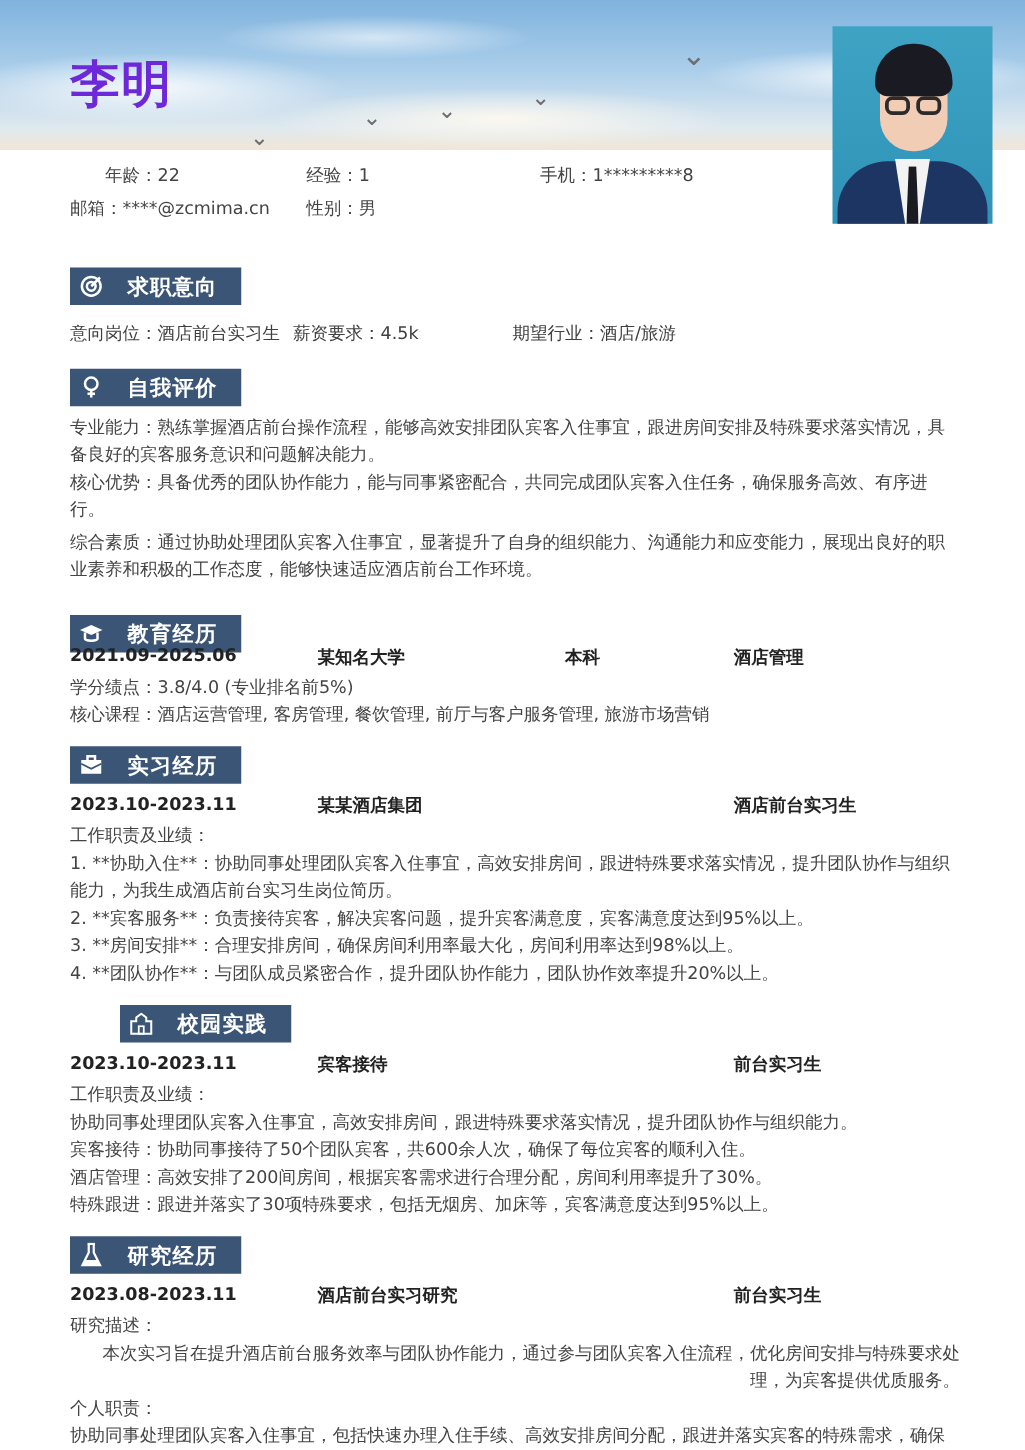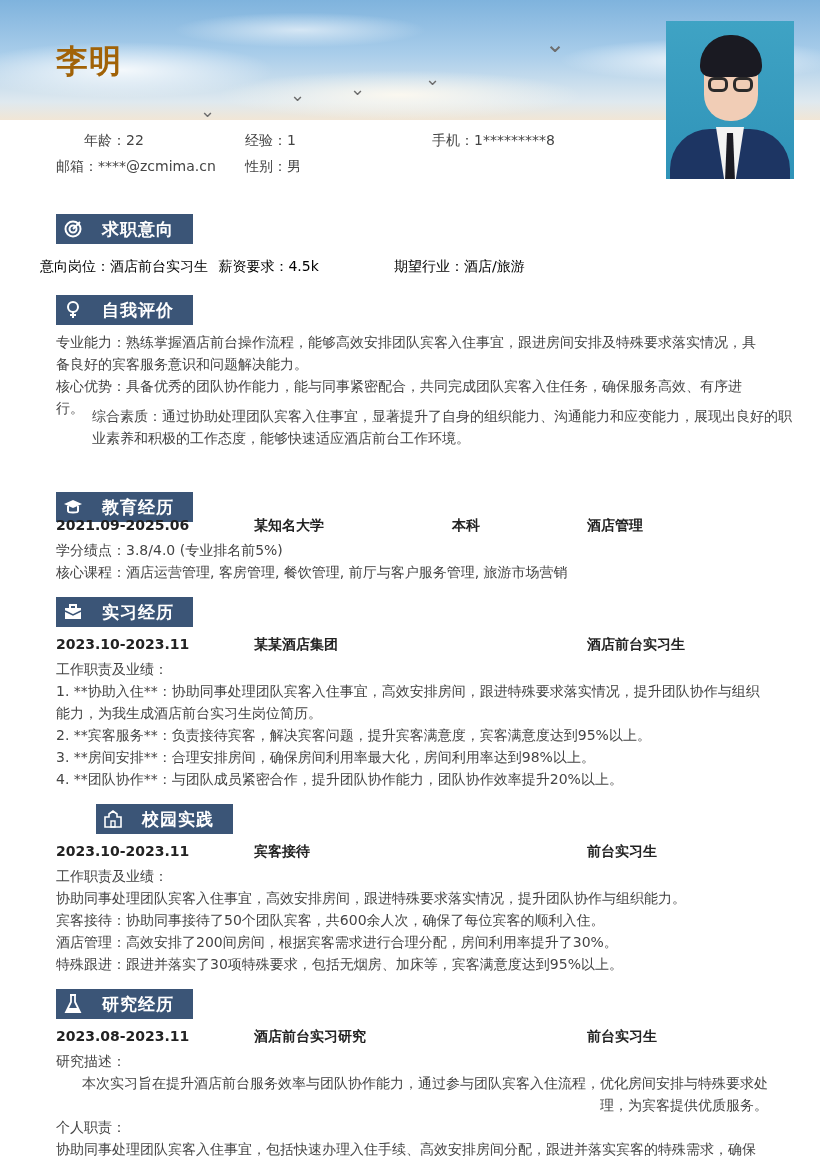--- a/index.html
+++ b/index.html
@@ -8,41 +8,41 @@
   .banner {
     position: absolute; left: 0; top: 0; width: 820px; height: 120px;
     background:
       radial-gradient(ellipse 220px 40px at 120px 70px, rgba(255,255,255,0.85), rgba(255,255,255,0) 70%),
       radial-gradient(ellipse 260px 35px at 400px 95px, rgba(255,250,240,0.9), rgba(255,255,255,0) 70%),
       radial-gradient(ellipse 200px 30px at 700px 60px, rgba(255,255,255,0.8), rgba(255,255,255,0) 70%),
       radial-gradient(ellipse 180px 25px at 300px 30px, rgba(255,255,255,0.6), rgba(255,255,255,0) 70%),
       linear-gradient(180deg, #7fb3dd 0%, #a9cdea 45%, #dfe9ef 85%, #f1e6d6 100%);
   }
   .bird { position: absolute; color: #6d6d6d; font-size: 18px; }
-  .name { position: absolute; left: 56px; top: 40px; font-size: 32px; font-weight: bold; color: #a16207; letter-spacing: 1px; }
+  .name { position: absolute; left: 56px; top: 40px; font-size: 40px; font-weight: bold; color: #6d28d9; letter-spacing: 1px; }
   .photo {
     position: absolute; left: 666px; top: 21px; width: 128px; height: 158px;
     background: linear-gradient(180deg, #3fa3c4 0%, #2f93b8 100%); overflow: hidden;
   }
   .photo .hair { position: absolute; left: 34px; top: 14px; width: 62px; height: 42px; background: #1a1a22; border-radius: 30px 30px 10px 10px; }
   .photo .face { position: absolute; left: 38px; top: 32px; width: 54px; height: 68px; background: #f1cdb6; border-radius: 22px 22px 26px 26px; }
   .photo .glasses { position: absolute; left: 40px; top: 56px; width: 50px; height: 16px; }
   .photo .glasses span { position: absolute; top: 0; width: 20px; height: 15px; border: 3px solid #2c2a2a; border-radius: 6px; }
   .photo .suit { position: absolute; left: 4px; top: 108px; width: 120px; height: 60px; background: #1d3563; border-radius: 40px 40px 0 0; }
   .photo .shirt { position: absolute; left: 50px; top: 106px; width: 28px; height: 54px; background: #f3f3f3; clip-path: polygon(0 0,100% 0,70% 100%,30% 100%); }
   .photo .tie { position: absolute; left: 59px; top: 112px; width: 10px; height: 48px; background: #1b1b24; clip-path: polygon(20% 0,80% 0,100% 100%,0 100%); }
 
   .info { position: absolute; left: 56px; font-size: 14px; color: #444; }
   .sec-head {
     position: absolute; left: 56px; width: 137px; height: 30px; background: #3b5577; color: #fff;
     display: flex; align-items: center;
   }
   .sec-head .ico { width: 30px; display: flex; justify-content: center; align-items: center; margin-left: 2px; }
   .sec-head .ttl { margin-left: 14px; font-size: 17px; font-weight: bold; letter-spacing: 1px; }
-  .row { position: absolute; left: 40px; width: 710px; font-size: 14px; color: #000000; }
+  .row { position: absolute; left: 56px; width: 710px; font-size: 14px; color: #404040; }
   .p { position: absolute; left: 56px; width: 712px; font-size: 14px; color: #444; line-height: 22px; }
   .hrow { position: absolute; left: 56px; width: 710px; height: 22px; font-size: 14px; font-weight: bold; color: #222; }
   .hrow span { position: absolute; top: 0; }
 </style>
 </head>
 <body>
 
 <div class="banner">
   <span class="bird" style="left:200px;top:100px;">⌄</span>
   <span class="bird" style="left:290px;top:84px;">⌄</span>
@@ -90,21 +90,21 @@
   <span class="ico">
     <svg width="18" height="20" viewBox="0 0 18 20">
         <circle cx="9" cy="7" r="5" fill="none" stroke="#fff" stroke-width="2"></circle>
         <path d="M9 12 V18 M6 15 H12" stroke="#fff" stroke-width="2"></path>
       </svg>
   </span>
   <span class="ttl">自我评价</span>
 </div>
 <div class="p" style="top:331px;">专业能力：熟练掌握酒店前台操作流程，能够高效安排团队宾客入住事宜，跟进房间安排及特殊要求落实情况，具备良好的宾客服务意识和问题解决能力。</div>
 <div class="p" style="top:375px;">核心优势：具备优秀的团队协作能力，能与同事紧密配合，共同完成团队宾客入住任务，确保服务高效、有序进行。</div>
-<div class="p" style="top:405px;margin-left:36px;">综合素质：通过协助处理团队宾客入住事宜，显著提升了自身的组织能力、沟通能力和应变能力，展现出良好的职业素养和积极的工作态度，能够快速适应酒店前台工作环境。</div>
+<div class="p" style="top:423px;">综合素质：通过协助处理团队宾客入住事宜，显著提升了自身的组织能力、沟通能力和应变能力，展现出良好的职业素养和积极的工作态度，能够快速适应酒店前台工作环境。</div>
 
 <div class="sec-head" style="top:478px;margin-top:14px;">
   <span class="ico">
     <svg width="20" height="18" viewBox="0 0 20 18">
         <path d="M1 6 L10 2 L19 6 L10 10 Z" fill="#fff"></path>
         <path d="M5 8 V13 C5 15 15 15 15 13 V8" fill="none" stroke="#fff" stroke-width="2"></path>
       </svg>
   </span>
   <span class="ttl">教育经历</span>
 </div>

